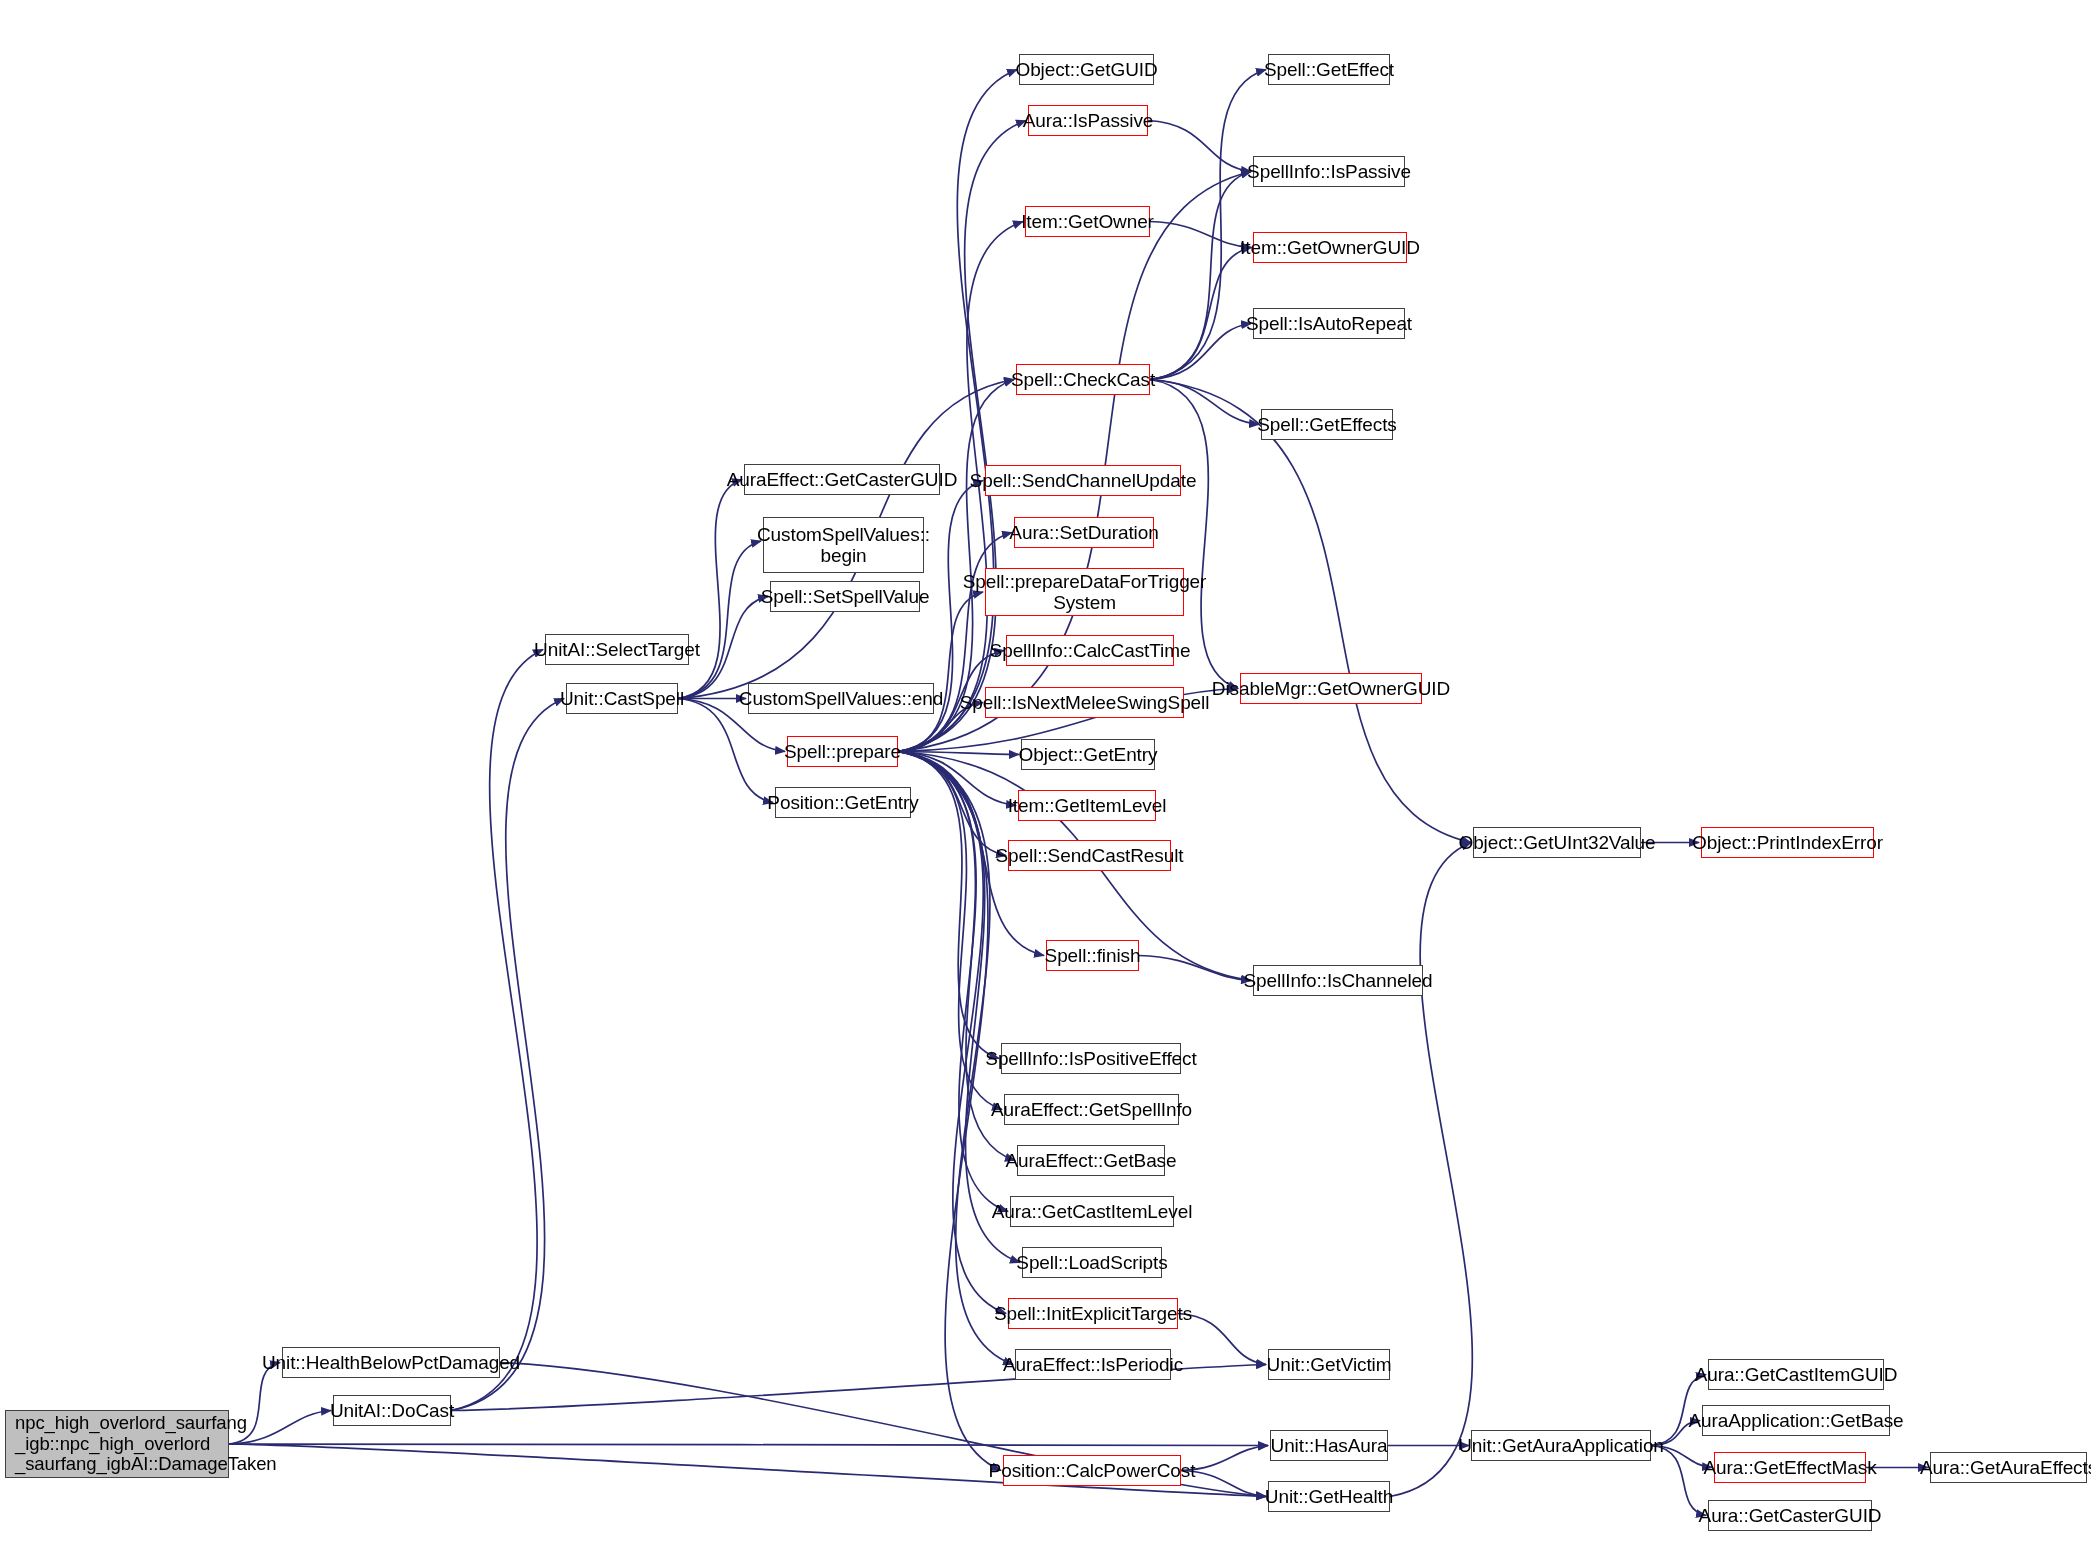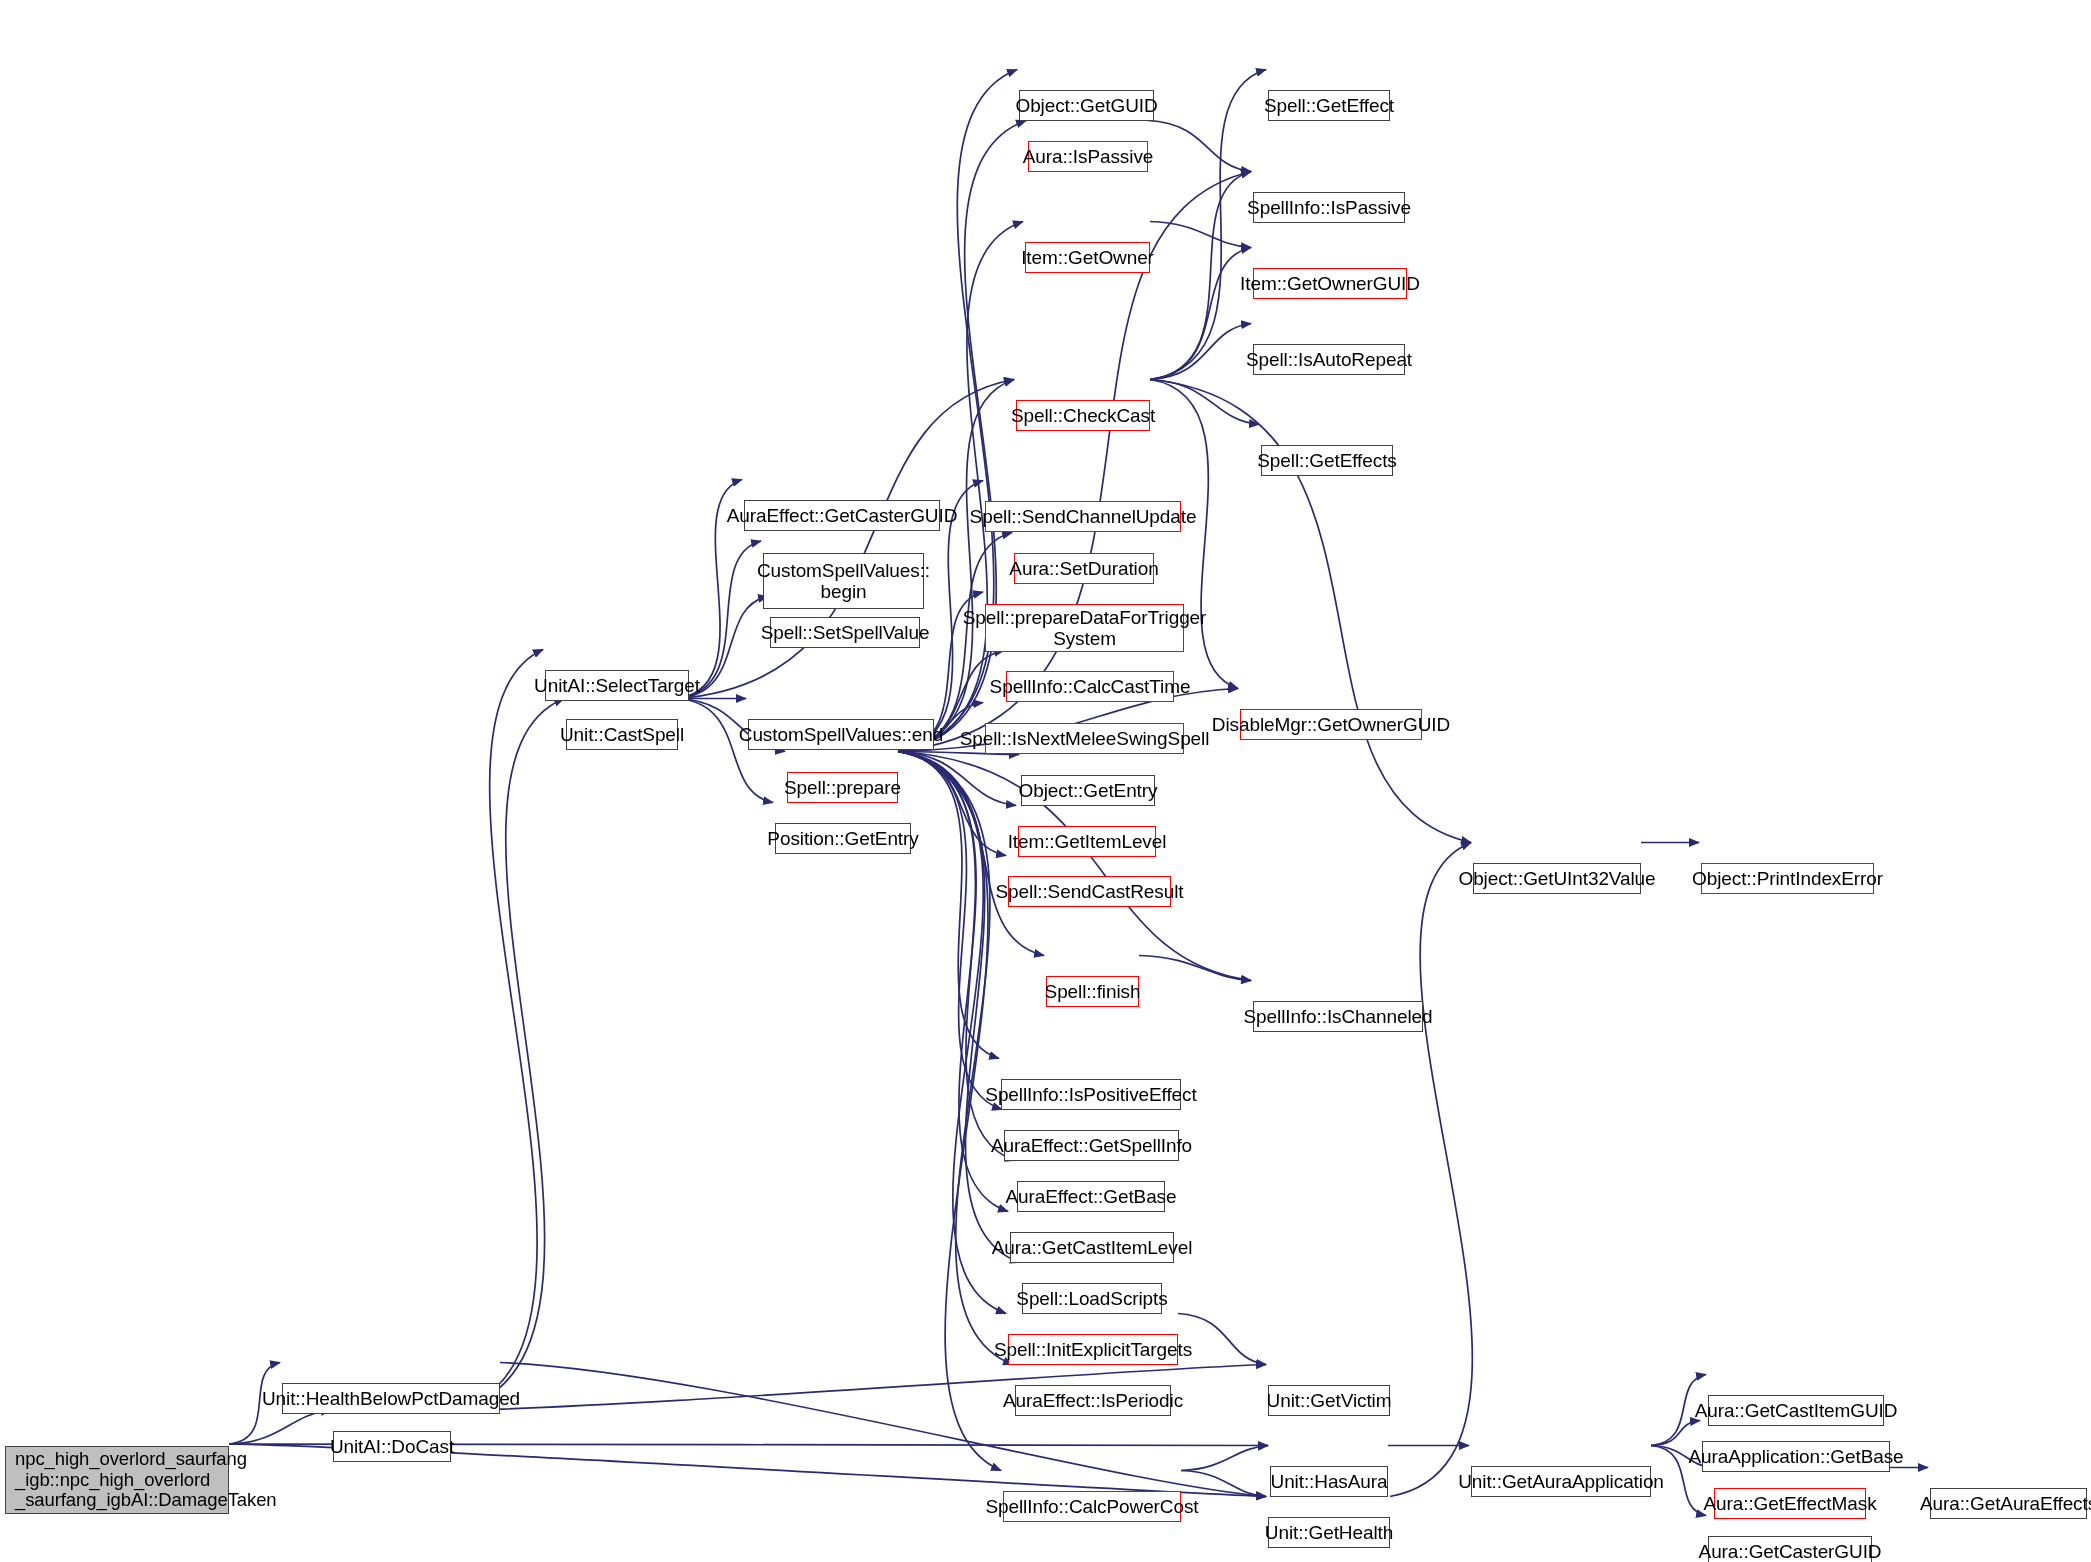--- a/index.html
+++ b/index.html
@@ -2,21 +2,21 @@
 <html><head>
 <meta charset="utf-8">
 <style>
   html,body{margin:0;padding:0;background:#ffffff;}
   body{font-family:"Liberation Sans","DejaVu Sans",sans-serif;}
   #canvas{position:relative;width:2091px;height:1562px;background:#ffffff;overflow:hidden;}
   #edges{position:absolute;left:0;top:0;width:2091px;height:1562px;}
   .node{position:absolute;box-sizing:border-box;display:flex;align-items:center;
         justify-content:center;text-align:center;background:#ffffff;
         font-size:19px;line-height:1.12;color:#000000;letter-spacing:-0.1px;
-        white-space:pre-line;padding:0 5px;margin-top:36px;}
+        white-space:pre-line;padding:0 5px;}
   .node.plain{border:1.6px solid #404040;}
   .node.red{border:1.8px solid #ff0000;}
   .node.root{border:1.6px solid #404040;background:#bfbfbf;
              justify-content:flex-start;text-align:left;padding-left:9px;font-size:18.5px;}
 </style>
 </head>
 <body>
 
 <div id="canvas">
   <svg id="edges" viewBox="0 0 2091 1562" xmlns="http://www.w3.org/2000/svg">
@@ -117,21 +117,21 @@
       <div class="node red" style="left: 1018px; top: 790px; width: 138px; height: 31px;">Item::GetItemLevel</div>
       <div class="node red" style="left: 1008px; top: 840px; width: 163px; height: 31px;">Spell::SendCastResult</div>
       <div class="node red" style="left: 1046px; top: 940px; width: 93px; height: 31px;">Spell::finish</div>
       <div class="node plain" style="left: 1001px; top: 1043px; width: 180px; height: 31px;">SpellInfo::IsPositiveEffect</div>
       <div class="node plain" style="left: 1004px; top: 1094px; width: 175px; height: 31px;">AuraEffect::GetSpellInfo</div>
       <div class="node plain" style="left: 1017px; top: 1145px; width: 148px; height: 31px;">AuraEffect::GetBase</div>
       <div class="node plain" style="left: 1010px; top: 1196px; width: 164px; height: 31px;">Aura::GetCastItemLevel</div>
       <div class="node plain" style="left: 1022px; top: 1247px; width: 140px; height: 31px;">Spell::LoadScripts</div>
       <div class="node red" style="left: 1008px; top: 1298px; width: 170px; height: 31px;">Spell::InitExplicitTargets</div>
       <div class="node plain" style="left: 1015px; top: 1349px; width: 156px; height: 31px;">AuraEffect::IsPeriodic</div>
-      <div class="node red" style="left: 1003px; top: 1455px; width: 178px; height: 31px;">SpellInfo::CalcPowerCost</div>
+      <div class="node red" style="left: 1003px; top: 1455px; width: 178px; height: 31px;">Position::CalcPowerCost</div>
       <div class="node plain" style="left: 1268px; top: 54px; width: 122px; height: 31px;">Spell::GetEffect</div>
       <div class="node plain" style="left: 1253px; top: 156px; width: 152px; height: 31px;">SpellInfo::IsPassive</div>
       <div class="node red" style="left: 1253px; top: 232px; width: 154px; height: 31px;">Item::GetOwnerGUID</div>
       <div class="node plain" style="left: 1253px; top: 308px; width: 152px; height: 31px;">Spell::IsAutoRepeat</div>
       <div class="node plain" style="left: 1261px; top: 409px; width: 132px; height: 31px;">Spell::GetEffects</div>
       <div class="node red" style="left: 1240px; top: 673px; width: 182px; height: 31px;">DisableMgr::GetOwnerGUID</div>
       <div class="node plain" style="left: 1253px; top: 965px; width: 170px; height: 31px;">SpellInfo::IsChanneled</div>
       <div class="node plain" style="left: 1268px; top: 1349px; width: 122px; height: 31px;">Unit::GetVictim</div>
       <div class="node plain" style="left: 1270px; top: 1430px; width: 118px; height: 31px;">Unit::HasAura</div>
       <div class="node plain" style="left: 1268px; top: 1481px; width: 122px; height: 31px;">Unit::GetHealth</div>

